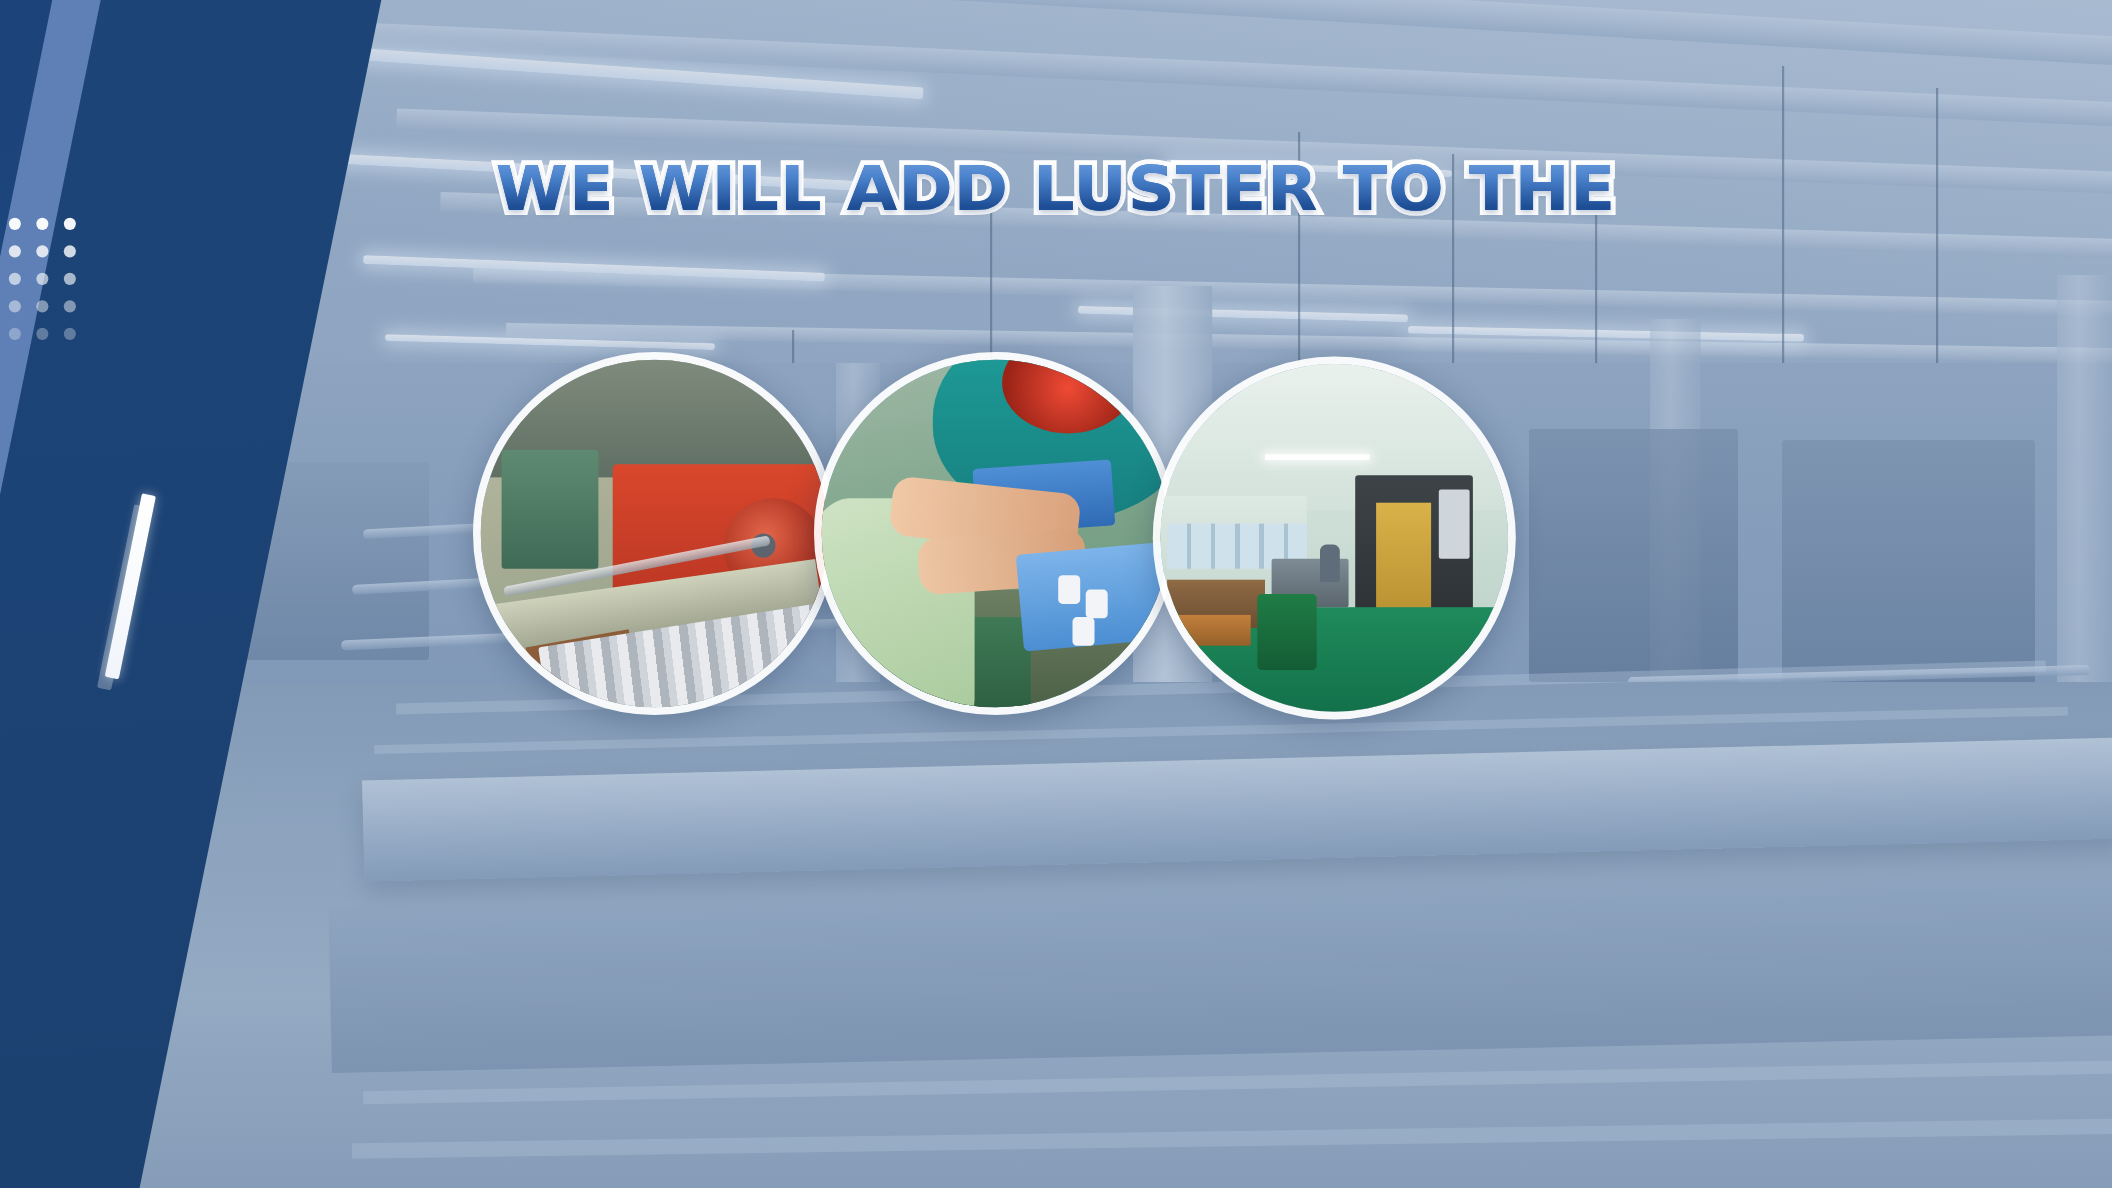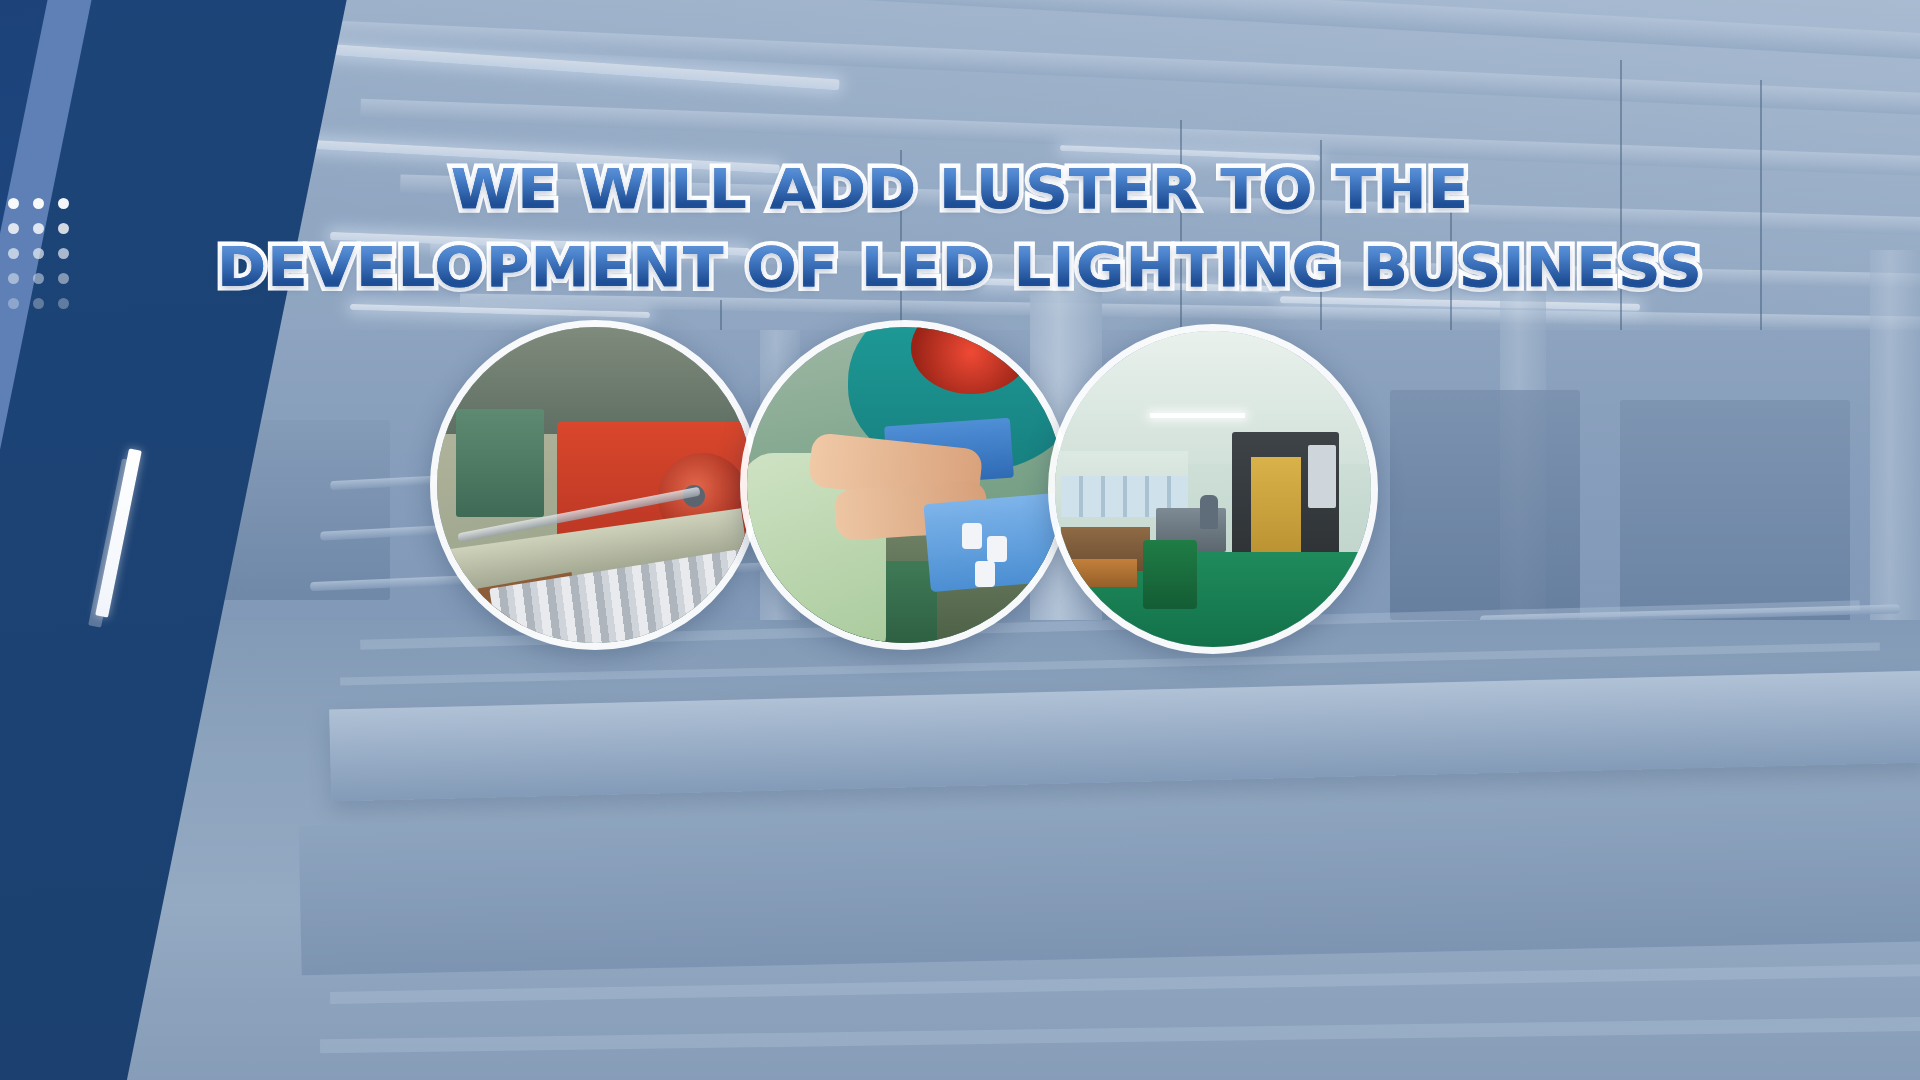--- a/index.html
+++ b/index.html
@@ -116,21 +116,21 @@
     box-shadow:0 0 10px rgba(255,255,255,.45);
   }
   .tube-glyph-shadow{
     position:absolute; left:105px; top:458px; width:13px; height:170px;
     background:rgba(255,255,255,.28);
     transform:rotate(11.5deg); border-radius:2px;
   }
 
   
   .headline{
-    position:absolute; left:0; right:0; top:150px;
+    position:absolute; left:0; right:0; top:134px;
     text-align:center; z-index:30; pointer-events:none;
   }
   .hl-line{
     display:block;
     font-family:"DejaVu Sans", sans-serif;
     font-weight:700;
     font-size:56px;
     letter-spacing:1px;
     line-height:78px;
     transform:scaleX(1.06);
@@ -325,24 +325,20 @@
     <div class="tube-glyph-shadow"></div>
     <div class="tube-glyph"></div>
 
   </div>
 
   <div class="headline">
     <div class="hl-wrap">
       <span class="hl-line">WE WILL ADD LUSTER TO THE</span>
       <span class="hl-fill">WE WILL ADD LUSTER TO THE</span>
     </div>
-    <div class="hl-wrap">
-      <span class="hl-line">DEVELOPMENT OF LED LIGHTING BUSINESS</span>
-      <span class="hl-fill">DEVELOPMENT OF LED LIGHTING BUSINESS</span>
-    </div>
   </div>
 
   <div class="circles">
 
     <div class="circ c1">
       <div class="ph ph1">
         <div class="top"></div>
         <div class="greenbox"></div>
         <div class="redbody"></div>
         <div class="redwheel"></div>

